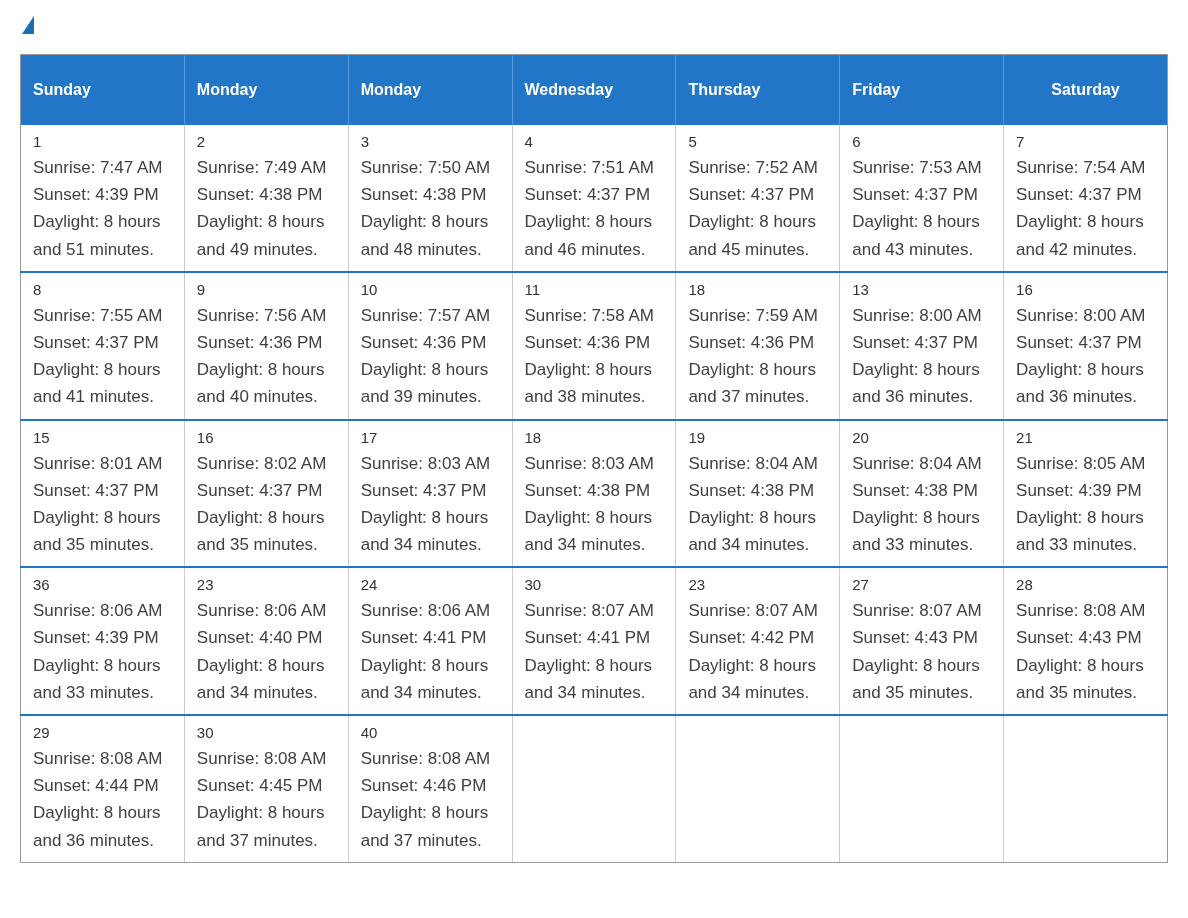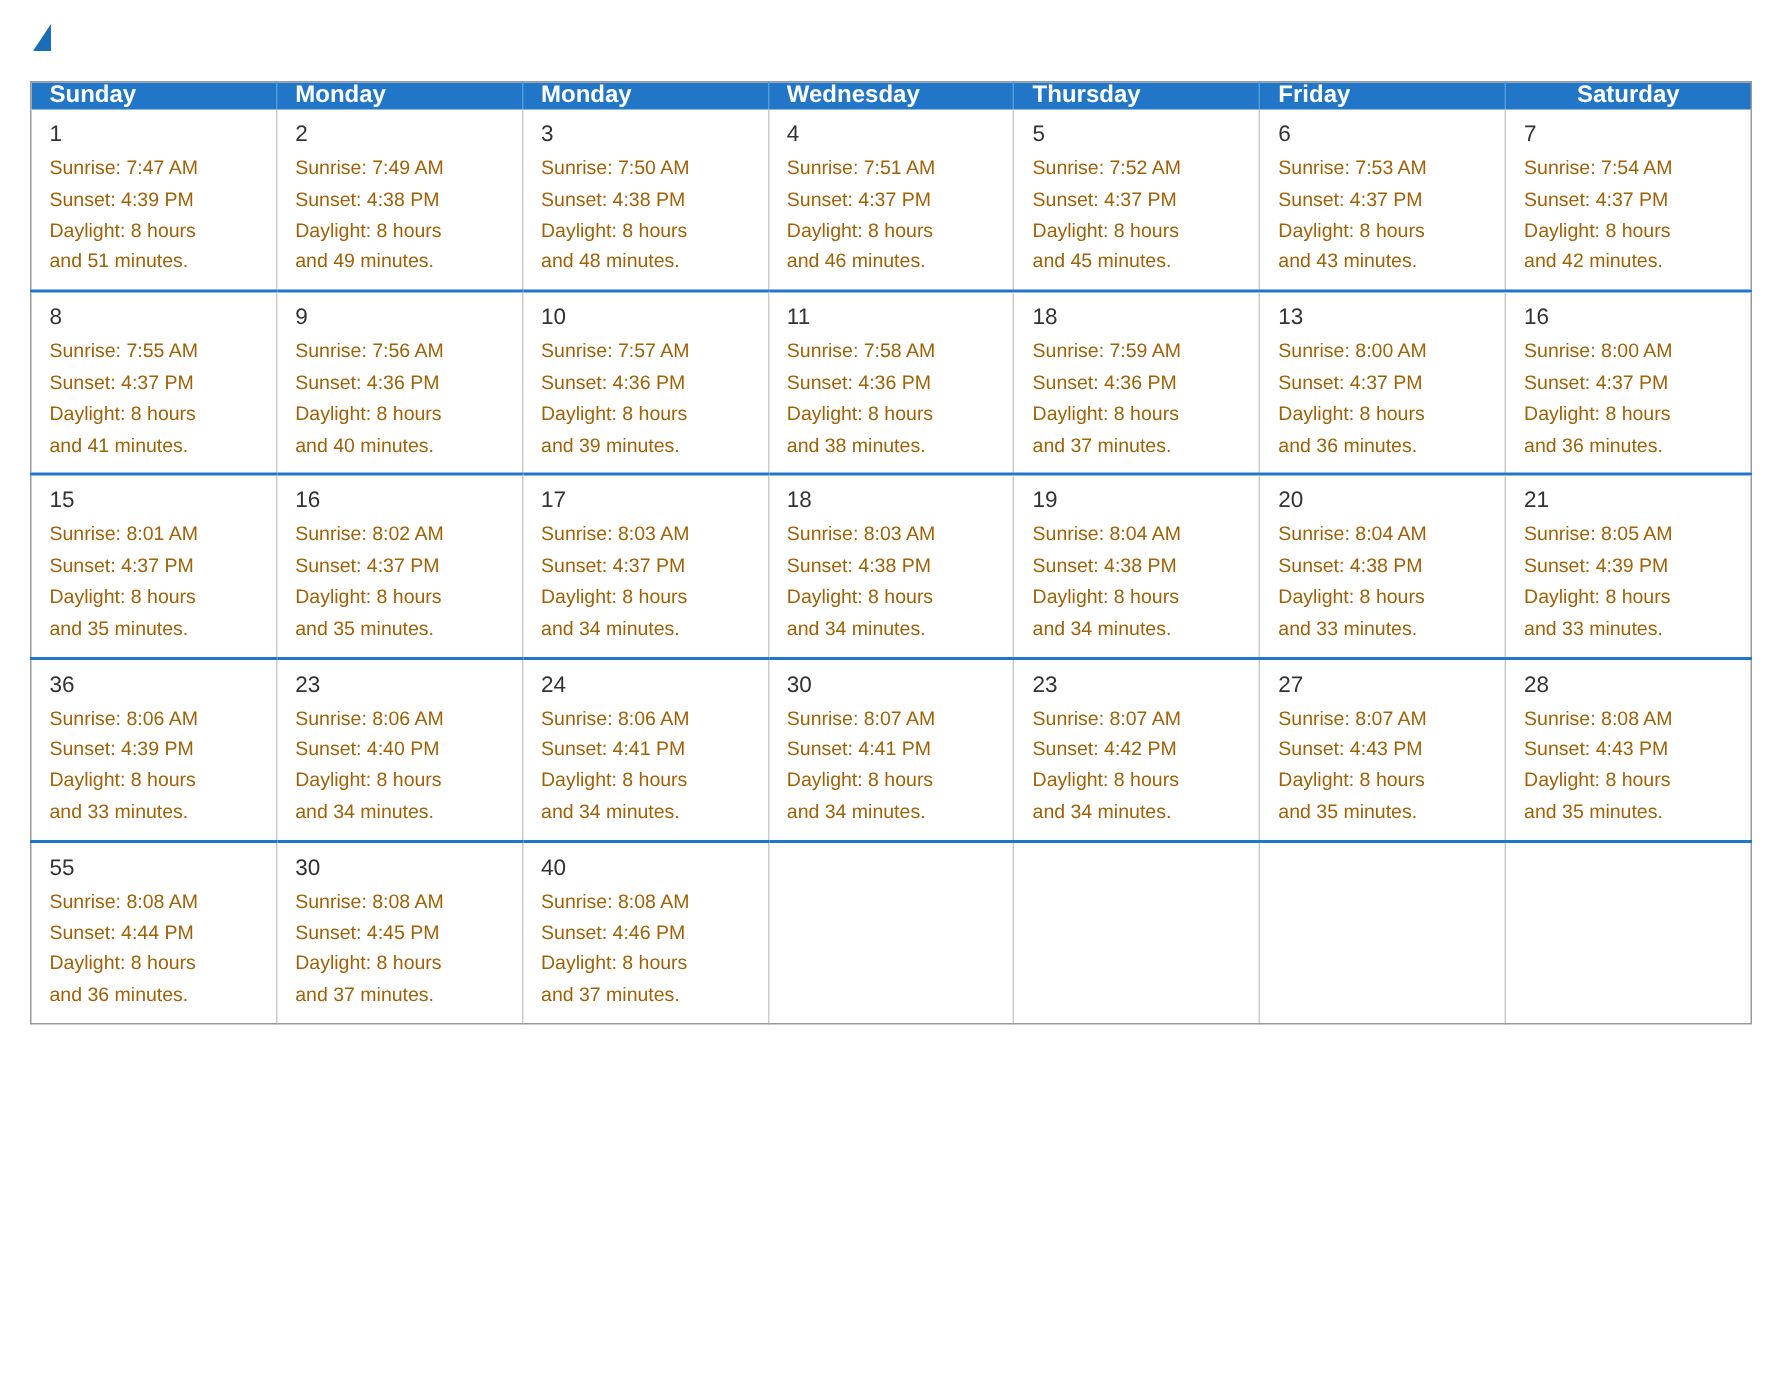--- a/index.html
+++ b/index.html
@@ -60,21 +60,21 @@
     }
     table {
       width: 100%;
       border-collapse: collapse;
       border: 1px solid #999;
     }
     thead tr th {
       background-color: #2176c7;
       color: #fff;
       text-align: left;
-      padding: 0 12px;
+      padding: 26px 12px;
       font-size: 16px;
       font-weight: bold;
       border-right: 1px solid #5599d9;
     }
     thead tr th:last-child {
       border-right: none;
       text-align: center;
     }
     tbody tr td {
       vertical-align: top;
@@ -92,23 +92,23 @@
     tbody tr:last-child td {
       border-bottom: 1px solid #999;
     }
     .day-number {
       font-size: 15px;
       font-weight: normal;
       margin-bottom: 4px;
       display: block;
     }
     .day-info {
-      font-size: 13px;
+      font-size: 17px;
       line-height: 1.6;
-      color: #a16207;
+      color: #404040;
     }
     .empty-cell {
       background: #fff;
     }
   </style>
 </head>
 <body>
 
 <div class="header">
   <div class="logo">
@@ -392,21 +392,21 @@
         <div class="day-info">
           Sunrise: 8:08 AM<br>
           Sunset: 4:43 PM<br>
           Daylight: 8 hours<br>
           and 35 minutes.
         </div>
       </td>
       </tr>
       <tr>
         <td>
-        <span class="day-number">55</span>
+        <span class="day-number">29</span>
         <div class="day-info">
           Sunrise: 8:08 AM<br>
           Sunset: 4:44 PM<br>
           Daylight: 8 hours<br>
           and 36 minutes.
         </div>
       </td>
         <td>
         <span class="day-number">30</span>
         <div class="day-info">

